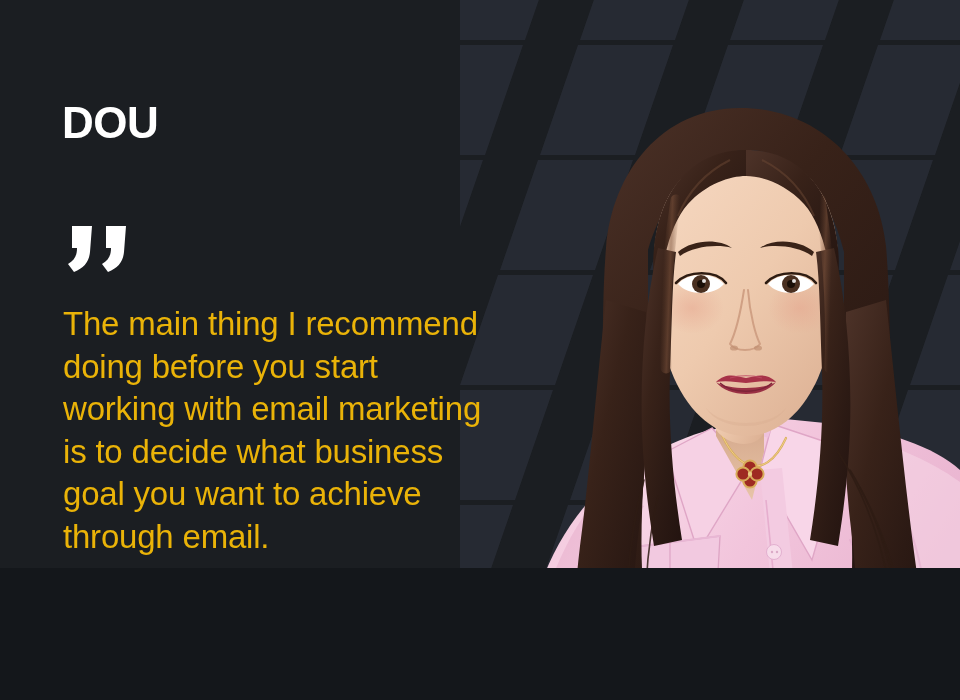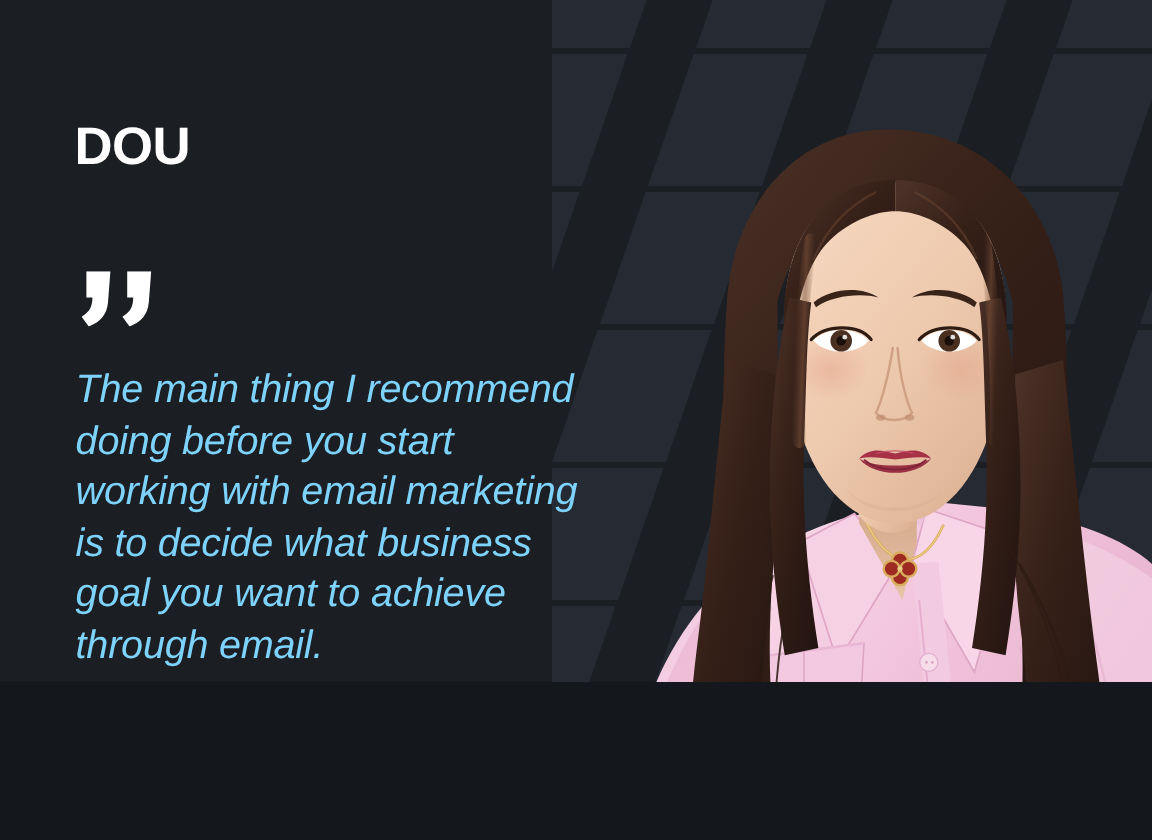--- a/index.html
+++ b/index.html
@@ -64,28 +64,27 @@
     left:68px; top:226px;
     width:62px; height:46px;
   }
   .quote-mark svg { display:block; }
 
   
   .quote-text {
     position:absolute;
     left:63px; top:303px;
     width:430px;
-    color:#7dd3fc;
+    color:#eab308;
     font-size:33px;
     line-height:42.5px;
     font-weight:400;
     letter-spacing:-0.2px;
     font-family:"Liberation Sans", sans-serif;
     white-space:pre-line;
-    font-style:italic;
   }
 </style>
 </head>
 <body>
 
 <div class="card">
 
   <div class="pattern-layer">
     <svg width="500" height="700" viewBox="0 0 500 700" xmlns="http://www.w3.org/2000/svg">
       <defs>

